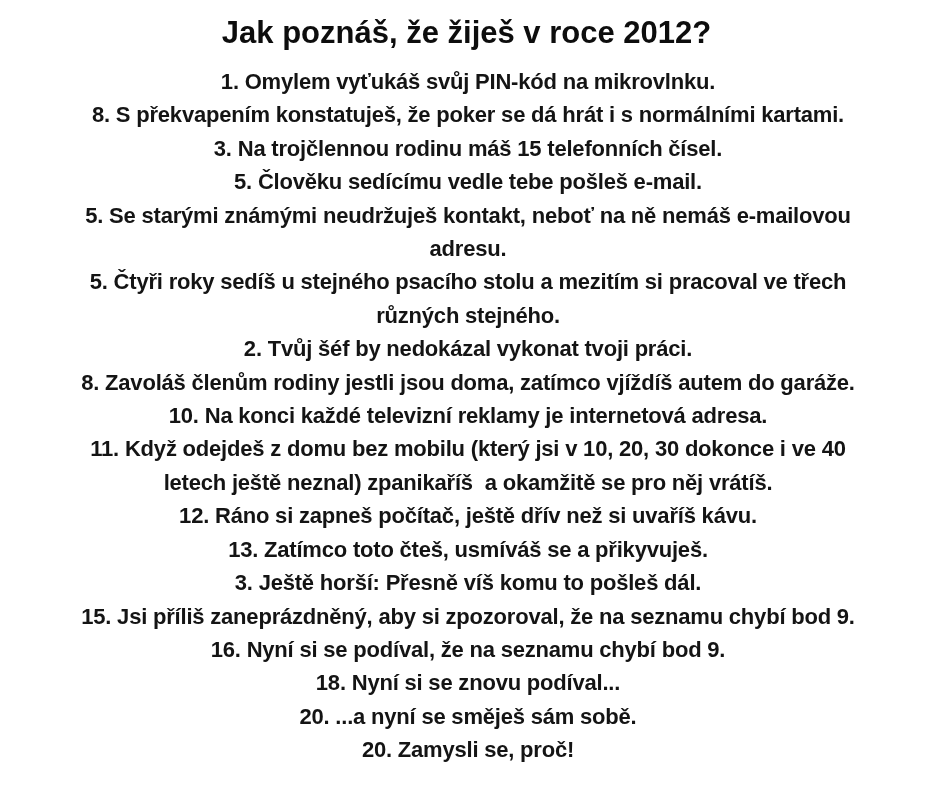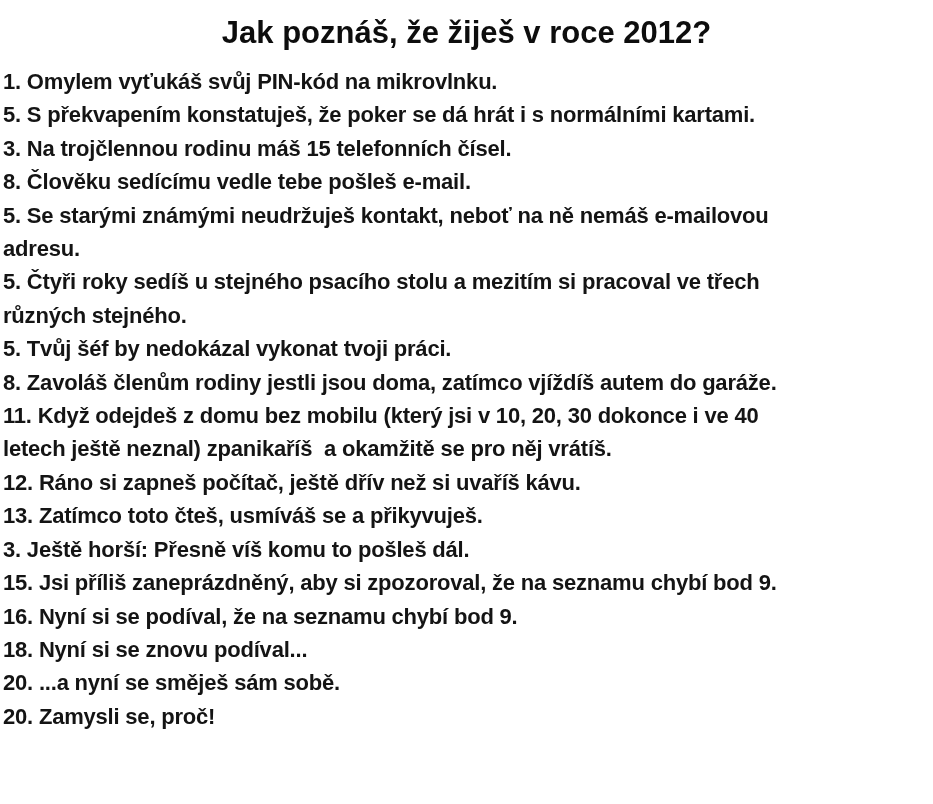--- a/index.html
+++ b/index.html
@@ -26,38 +26,40 @@
     margin-top: 13px;
     padding-left: 3px;
   }
   .line {
     margin: 0;
     font-size: 22px;
     line-height: 33.4px;
     letter-spacing: -0.2px;
     white-space: pre;
     color: #141414;
+    text-align: center;
   }
 </style>
 </head>
 <body>
 
 <h1 class="title">Jak poznáš, že žiješ v roce 2012?</h1>
 
 <div class="list" id="list">
     <p class="line">1. Omylem vyťukáš svůj PIN-kód na mikrovlnku.</p>
-    <p class="line">5. S překvapením konstatuješ, že poker se dá hrát i s normálními kartami.</p>
+    <p class="line">8. S překvapením konstatuješ, že poker se dá hrát i s normálními kartami.</p>
     <p class="line">3. Na trojčlennou rodinu máš 15 telefonních čísel.</p>
-    <p class="line">8. Člověku sedícímu vedle tebe pošleš e-mail.</p>
+    <p class="line">5. Člověku sedícímu vedle tebe pošleš e-mail.</p>
     <p class="line">5. Se starými známými neudržuješ kontakt, neboť na ně nemáš e-mailovou</p>
     <p class="line">adresu.</p>
     <p class="line">5. Čtyři roky sedíš u stejného psacího stolu a mezitím si pracoval ve třech</p>
     <p class="line">různých stejného.</p>
-    <p class="line">5. Tvůj šéf by nedokázal vykonat tvoji práci.</p>
+    <p class="line">2. Tvůj šéf by nedokázal vykonat tvoji práci.</p>
     <p class="line">8. Zavoláš členům rodiny jestli jsou doma, zatímco vjíždíš autem do garáže.</p>
+    <p class="line">10. Na konci každé televizní reklamy je internetová adresa.</p>
     <p class="line">11. Když odejdeš z domu bez mobilu (který jsi v 10, 20, 30 dokonce i ve 40</p>
     <p class="line">letech ještě neznal) zpanikaříš  a okamžitě se pro něj vrátíš.</p>
     <p class="line">12. Ráno si zapneš počítač, ještě dřív než si uvaříš kávu.</p>
     <p class="line">13. Zatímco toto čteš, usmíváš se a přikyvuješ.</p>
     <p class="line">3. Ještě horší: Přesně víš komu to pošleš dál.</p>
     <p class="line">15. Jsi příliš zaneprázdněný, aby si zpozoroval, že na seznamu chybí bod 9.</p>
     <p class="line">16. Nyní si se podíval, že na seznamu chybí bod 9.</p>
     <p class="line">18. Nyní si se znovu podíval...</p>
     <p class="line">20. ...a nyní se směješ sám sobě.</p>
     <p class="line">20. Zamysli se, proč!</p>

